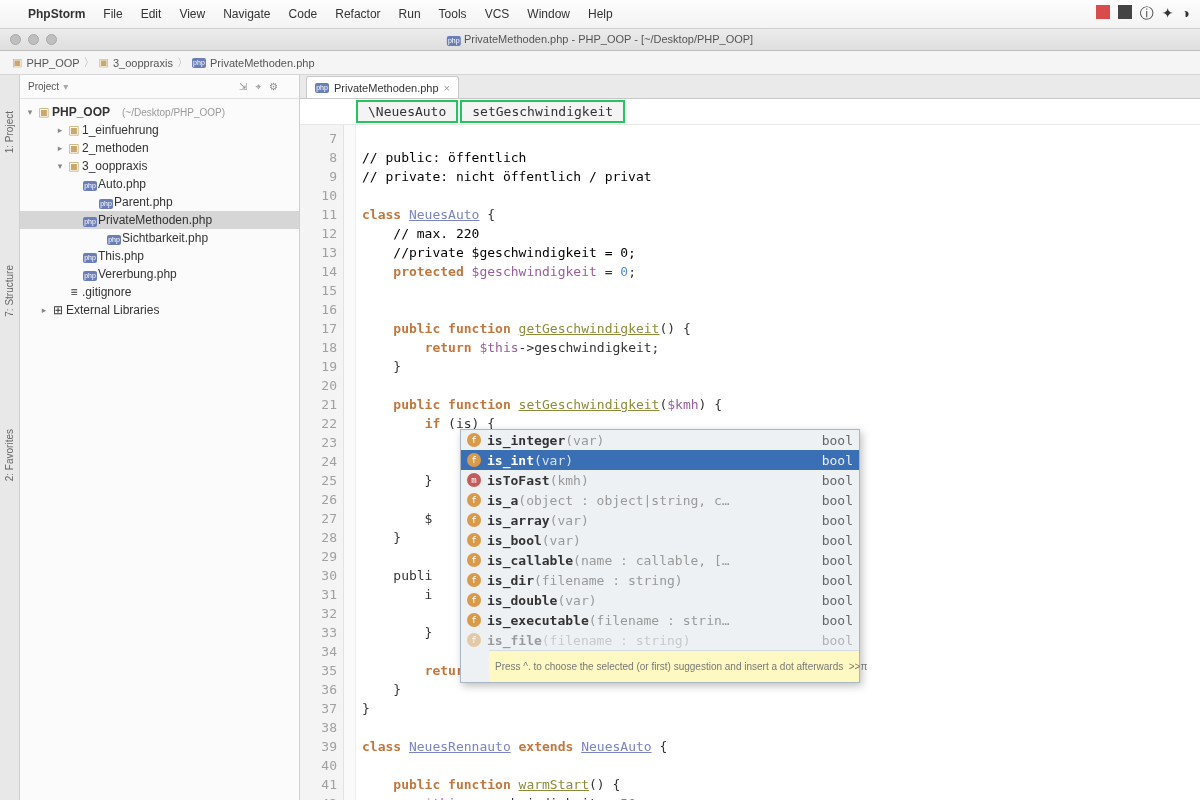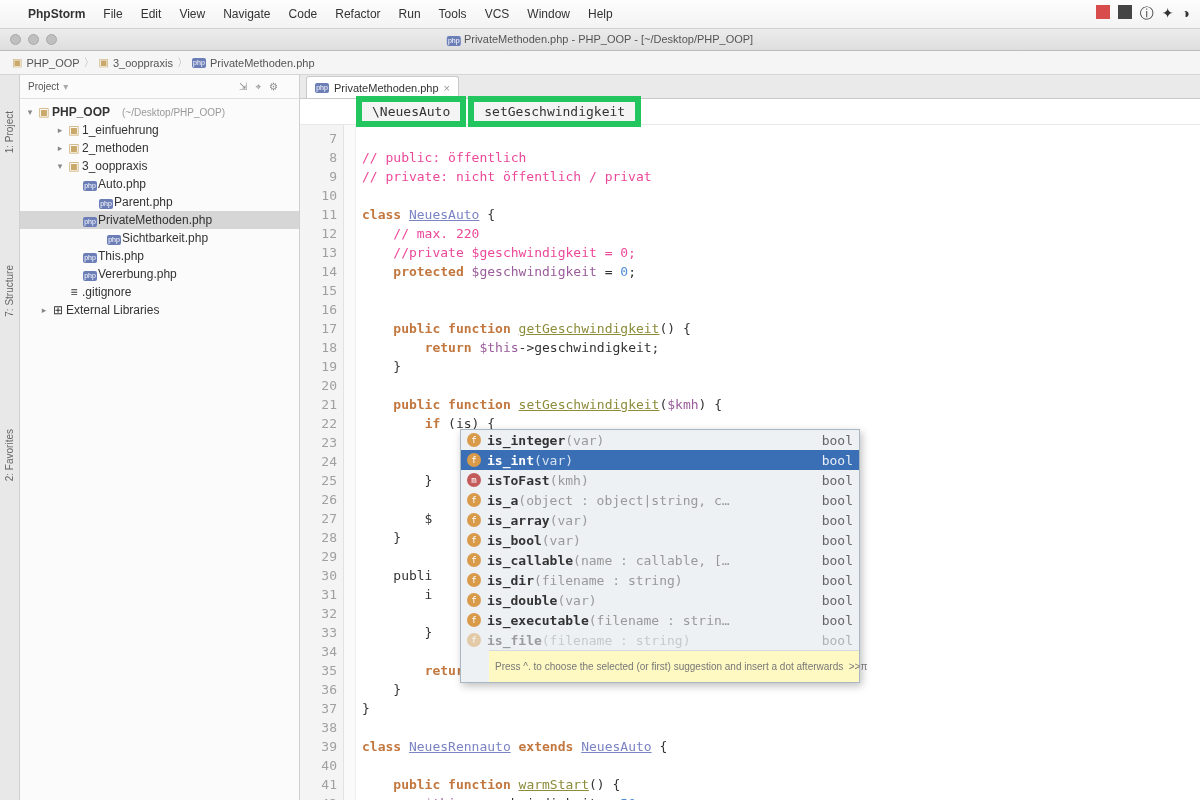--- a/index.html
+++ b/index.html
@@ -44,32 +44,32 @@
 .tree-hint { color: #999; font-size: 10px; margin-left: 12px; }
 
 
 .editor { flex: 1; display: flex; flex-direction: column; background: #fff; }
 .tabs { height: 24px; background: #eaeaea; border-bottom: 1px solid #c9c9c9; display: flex; align-items: flex-end; padding-left: 6px; }
 .tab { height: 22px; background: #fff; border: 1px solid #c9c9c9; border-bottom: none; border-radius: 3px 3px 0 0; display: flex; align-items: center; padding: 0 8px; font-size: 11px; gap: 5px; }
 .tab .close { color: #999; cursor: pointer; }
 
 
 .crumb2 { height: 26px; display: flex; align-items: center; padding-left: 56px; gap: 2px; border-bottom: 1px solid #e8e8e8; }
-.crumb2 span { background: #f4f4f4; border: 6px solid #22c55e; padding: 2px 10px; font-family: Menlo, monospace; font-size: 13px; }
+.crumb2 span { background: #f4f4f4; border: 2px solid #22c55e; padding: 2px 10px; font-family: Menlo, monospace; font-size: 13px; }
 
 
 .code-wrap { flex: 1; display: flex; overflow: hidden; position: relative; }
 .gutter { width: 44px; background: #f4f4f4; border-right: 1px solid #e2e2e2; text-align: right; padding: 4px 6px 4px 0; font-family: Menlo, monospace; font-size: 13px; color: #a0a0a0; line-height: 19px; }
 .fold-gutter { width: 12px; background: #fafafa; border-right: 1px solid #eee; }
 .code { flex: 1; font-family: Menlo, monospace; font-size: 13px; line-height: 19px; padding: 4px 0 4px 6px; white-space: pre; color: #333; position: relative; }
 .kw { color: #c2773f; font-weight: 600; }
 .cls { color: #7b84c4; text-decoration: underline; }
 .fn { color: #8c8c3a; text-decoration: underline; }
 .var { color: #9a5c9a; }
-.cmt { color: #ec4899; }
+.cmt { color: #000000; }
 .num { color: #4f8dd6; }
 
 
 .popup { position: absolute; left: 104px; top: 304px; width: 400px; background: #edf1f4; border: 1px solid #a9b7c4; box-shadow: 2px 3px 8px rgba(0,0,0,0.25); font-family: Menlo, monospace; font-size: 13px; }
 .popup-row { display: flex; align-items: center; height: 20px; padding: 0 6px; }
 .popup-row.sel { background: #3b6fb5; color: #fff; }
 .popup-row .badge { width: 14px; height: 14px; border-radius: 50%; font-size: 9px; display: inline-flex; align-items: center; justify-content: center; margin-right: 6px; color: #fff; }
 .badge.f { background: #d99a4a; } 
 .badge.m { background: #c45b5b; } 
 .popup-row .sig .name { color: #333; font-weight: 600; }

